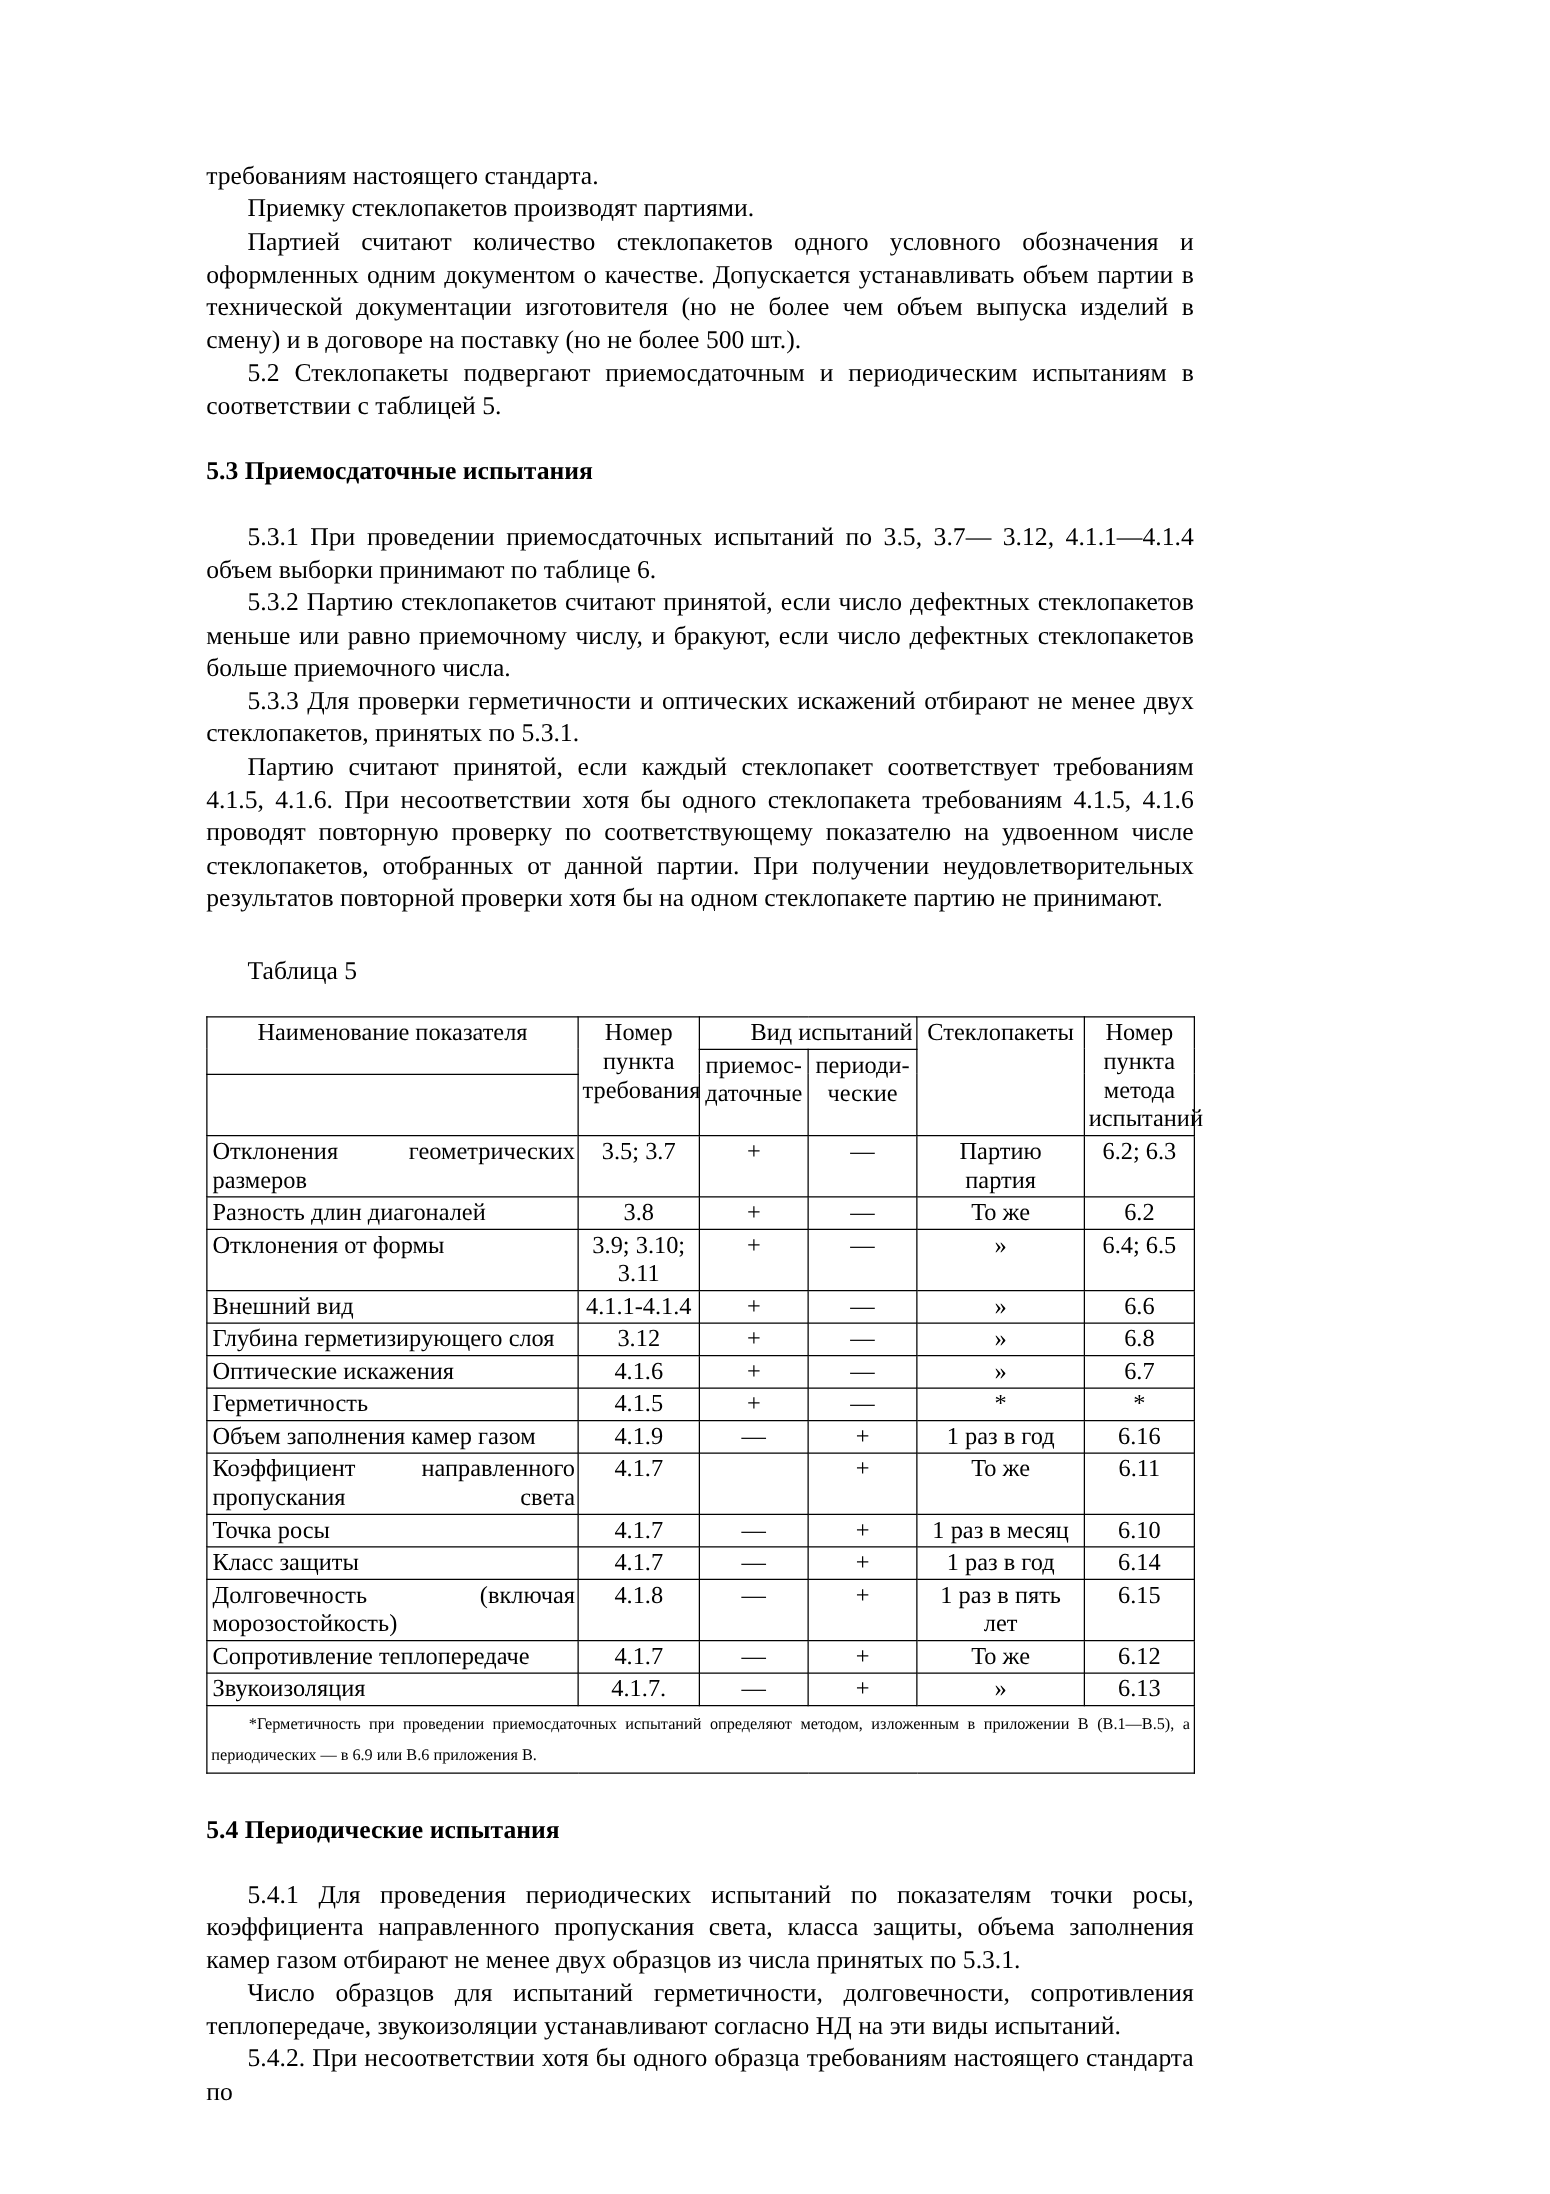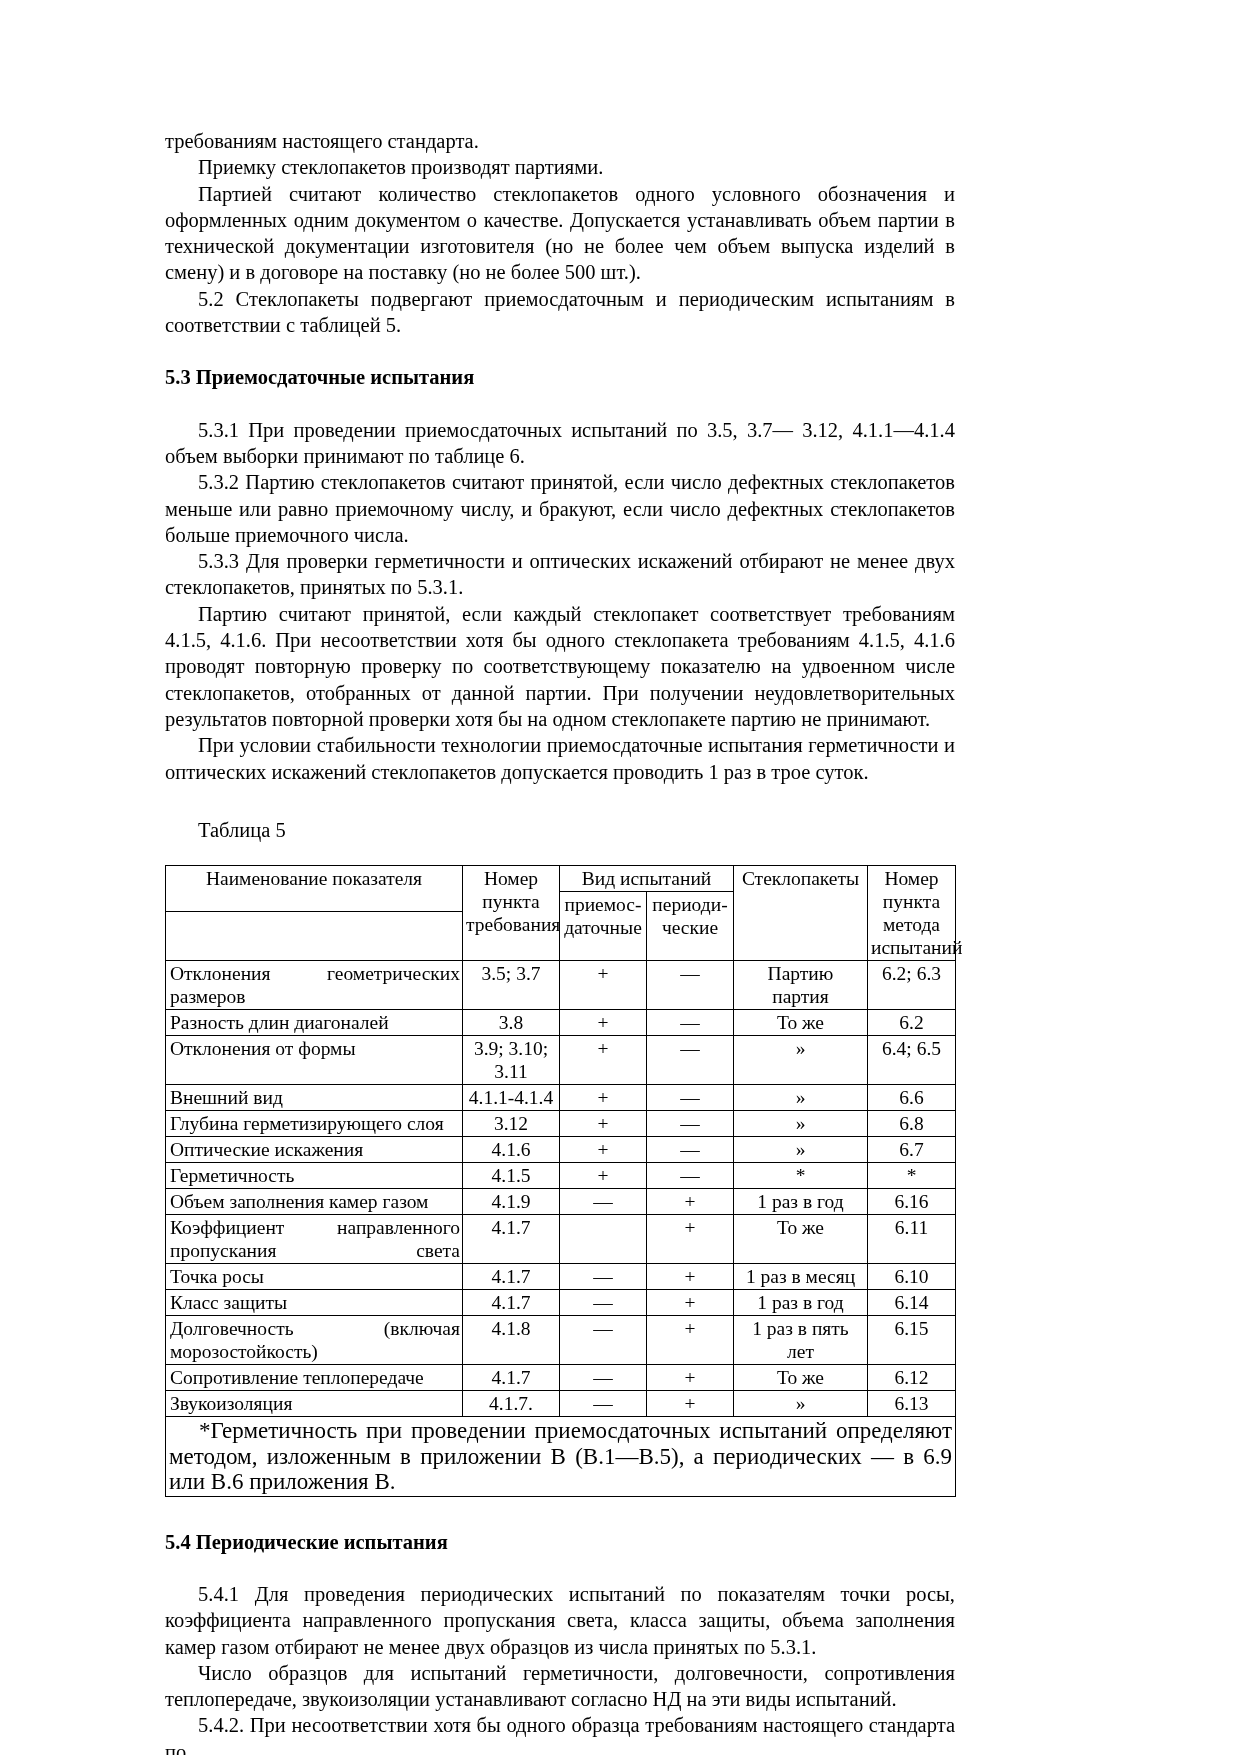--- a/index.html
+++ b/index.html
@@ -76,33 +76,33 @@
     padding-right: 2px;
   }
   table.t5 td.c-name.single {
     text-align: left;
     text-align-last: left;
   }
   table.t5 td.ctr { text-align: center; }
 
   .hdr-name   { text-align: center; vertical-align: top; }
   .hdr-mid    { text-align: center; vertical-align: middle; }
-  .hdr-vidtop { text-align: center; vertical-align: middle; }
+  .hdr-vidtop { text-align: right; vertical-align: middle; }
 
   
   col.w1 { width: 297px; }
   col.w2 { width: 97px; }
   col.w3 { width: 87px; }
   col.w4 { width: 87px; }
   col.w5 { width: 134px; }
   col.w6 { width: 88px; }
 
   td.footnote {
     text-align: justify;
-    font-size: 23px;
+    font-size: 13px;
     line-height: 25.5px;
     padding: 2px 5px 4px 5px;
   }
   td.footnote .fn-first { text-indent: 30px; display: block; }
 </style>
 </head>
 <body>
 
 <div class="page">
   <div class="content">
@@ -113,21 +113,20 @@
     <p class="para indent">5.2 Стеклопакеты подвергают приемосдаточным и периодическим испытаниям в соответствии с таблицей 5.</p>
 
     <div class="gap-md"></div>
     <h3 class="section-head">5.3 Приемосдаточные испытания</h3>
     <div class="gap-md"></div>
 
     <p class="para indent">5.3.1 При проведении приемосдаточных испытаний по 3.5, 3.7— 3.12, 4.1.1—4.1.4 объем выборки принимают по таблице 6.</p>
     <p class="para indent">5.3.2 Партию стеклопакетов считают принятой, если число дефектных стеклопакетов меньше или равно приемочному числу, и бракуют, если число дефектных стеклопакетов больше приемочного числа.</p>
     <p class="para indent">5.3.3 Для проверки герметичности и оптических искажений отбирают не менее двух стеклопакетов, принятых по 5.3.1.</p>
     <p class="para indent">Партию считают принятой, если каждый стеклопакет соответствует требованиям 4.1.5, 4.1.6. При несоответствии хотя бы одного стеклопакета требованиям 4.1.5, 4.1.6 проводят повторную проверку по соответствующему показателю на удвоенном числе стеклопакетов, отобранных от данной партии. При получении неудовлетворительных результатов повторной проверки хотя бы на одном стеклопакете партию не принимают.</p>
-    <p class="para indent">При условии стабильности технологии приемосдаточные испытания герметичности и оптических искажений стеклопакетов допускается проводить 1 раз в трое суток.</p>
 
     <div class="gap-lg"></div>
     <p class="table-caption">Таблица 5</p>
 
     <table class="t5">
       <colgroup>
         <col class="w1">
           <col class="w2">
           <col class="w3">
           <col class="w4">

